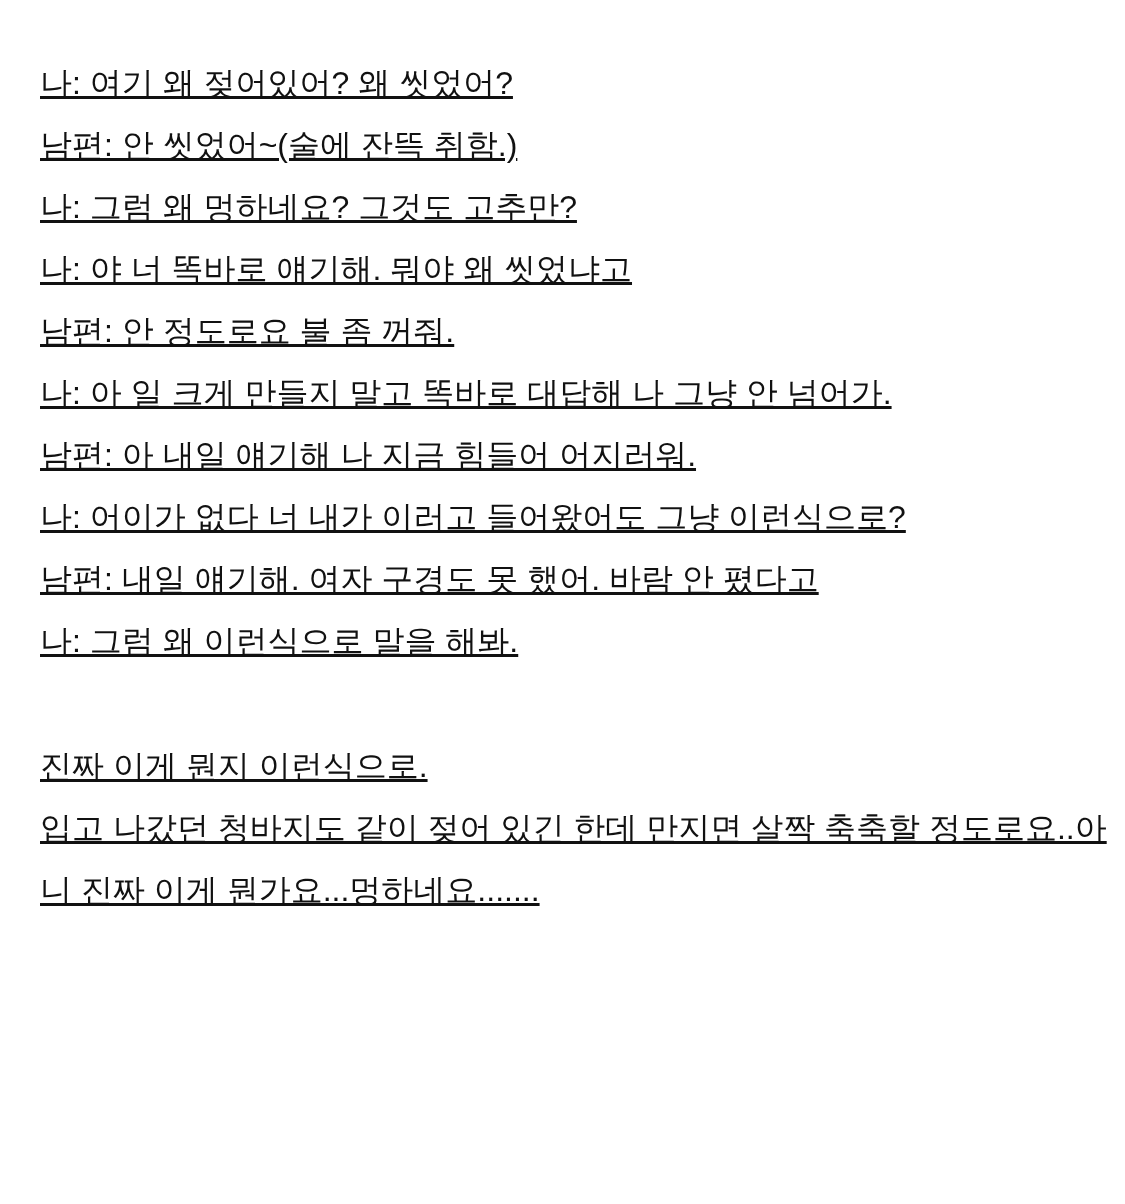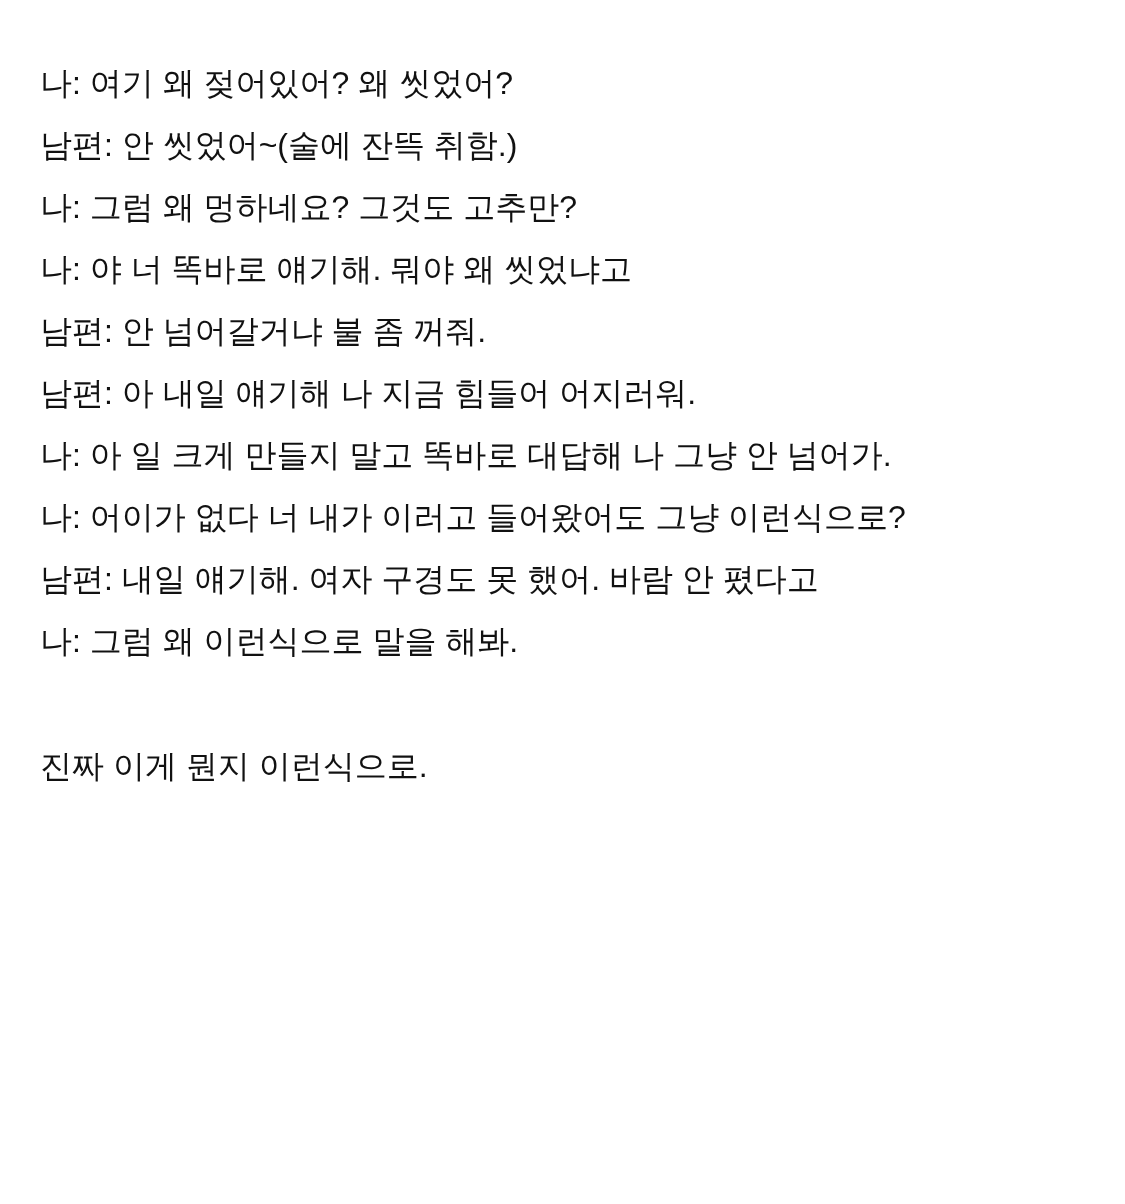--- a/index.html
+++ b/index.html
@@ -21,37 +21,40 @@
     font-size: 32px;
     font-weight: 400;
     color: #111111;
     background: #ffffff;
   }
   .text-line {
     line-height: 62px;
     height: 62px;
     white-space: pre;
     letter-spacing: 0px;
+    text-decoration: underline;
   }
   .commentary-section {
     margin-top: 63px;
   }
 </style>
 </head>
 <body>
 
 <div class="page">
   <div class="dialogue-section">
       <div class="text-line">나: 여기 왜 젖어있어? 왜 씻었어?</div>
       <div class="text-line">남편: 안 씻었어~(술에 잔뜩 취함.)</div>
       <div class="text-line">나: 그럼 왜 멍하네요? 그것도 고추만?</div>
       <div class="text-line">나: 야 너 똑바로 얘기해. 뭐야 왜 씻었냐고</div>
-      <div class="text-line">남편: 안 넘어갈거냐 불 좀 꺼줘.</div>
+      <div class="text-line">남편: 안 정도로요 불 좀 꺼줘.</div>
+      <div class="text-line">나: 아 일 크게 만들지 말고 똑바로 대답해 나 그냥 안 넘어가.</div>
       <div class="text-line">남편: 아 내일 얘기해 나 지금 힘들어 어지러워.</div>
-      <div class="text-line">나: 아 일 크게 만들지 말고 똑바로 대답해 나 그냥 안 넘어가.</div>
       <div class="text-line">나: 어이가 없다 너 내가 이러고 들어왔어도 그냥 이런식으로?</div>
       <div class="text-line">남편: 내일 얘기해. 여자 구경도 못 했어. 바람 안 폈다고</div>
       <div class="text-line">나: 그럼 왜 이런식으로 말을 해봐.</div>
     </div>
   <div class="commentary-section">
       <div class="text-line">진짜 이게 뭔지 이런식으로.</div>
+      <div class="text-line">입고 나갔던 청바지도 같이 젖어 있긴 한데 만지면 살짝 축축할 정도로요..아</div>
+      <div class="text-line">니 진짜 이게 뭔가요...멍하네요.......</div>
     </div>
 </div>
 
 </body></html>

